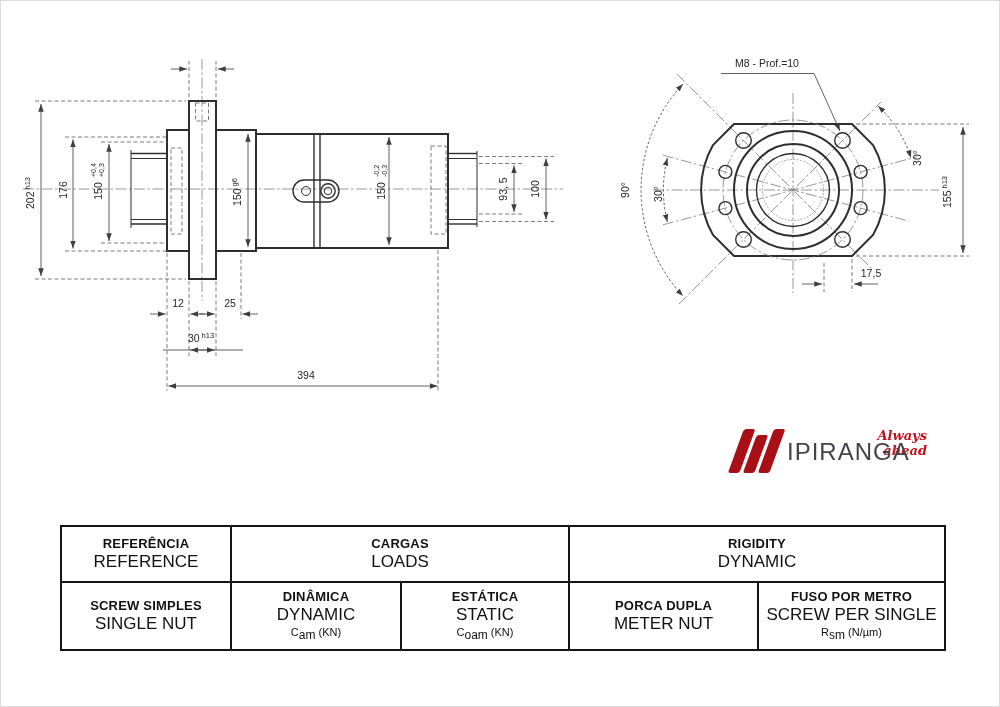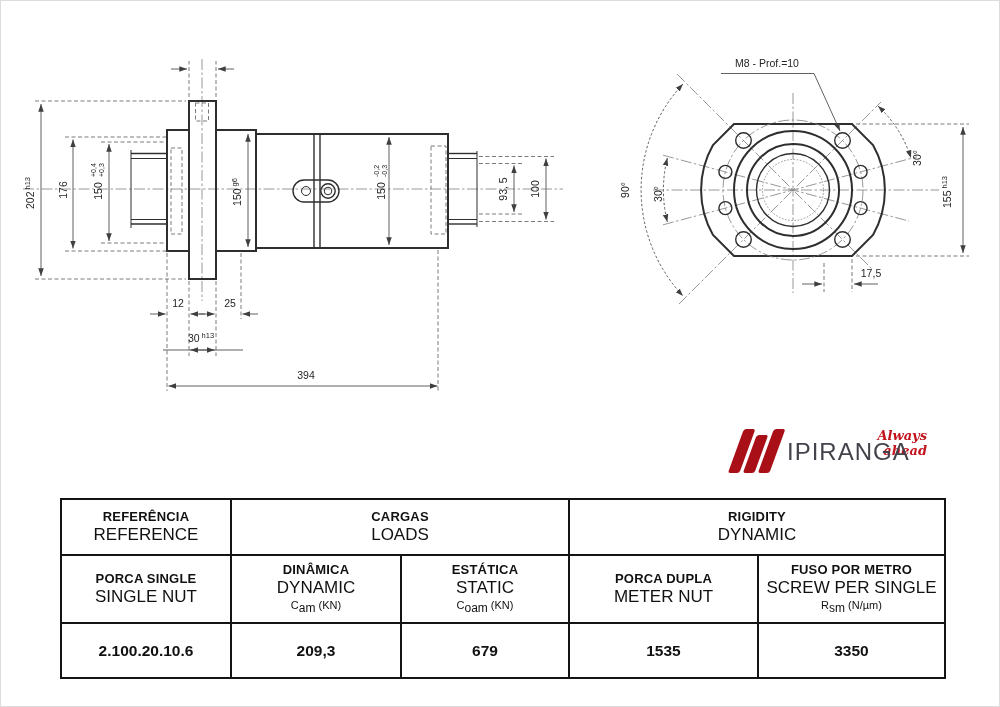--- a/index.html
+++ b/index.html
@@ -20,21 +20,21 @@
   .dtol {font:7px "Liberation Sans",sans-serif;fill:#262626;}
 
   
   #logo{position:absolute;left:726px;top:423px;width:200px;height:55px;}
   #logo .brand{position:absolute;left:60px;top:14px;font-size:24px;font-weight:500;
                color:#43434b;letter-spacing:1px;}
   #logo .tagline{position:absolute;left:116px;top:4px;font-family:"DejaVu Serif",serif;
                font-style:italic;font-weight:bold;font-size:13px;color:#c2121c;text-align:right;}
 
   
-  #spec-table{position:absolute;left:59px;top:497px;border-collapse:collapse;table-layout:fixed;}
+  #spec-table{position:absolute;left:59px;top:524px;border-collapse:collapse;table-layout:fixed;}
   #spec-table td{border:2px solid #141414;text-align:center;vertical-align:middle;
                  padding:2px 4px;color:#111;}
   #spec-table .pt{font-weight:bold;font-size:13px;letter-spacing:.2px;}
   #spec-table .en{font-size:17px;margin-top:1px;}
   #spec-table .formula{font-size:11px;margin-top:1px;}
   #spec-table .formula sub{font-size:12px;}
   #spec-table .val{font-weight:bold;font-size:15.5px;}
 </style>
 </head>
 <body>
@@ -268,21 +268,21 @@
         <div class="pt">CARGAS</div>
         <div class="en">LOADS</div>
       </td>
       <td colspan="2">
         <div class="pt">RIGIDITY</div>
         <div class="en">DYNAMIC</div>
       </td>
     </tr>
     <tr style="height:68px">
       <td>
-        <div class="pt">PORCA SINGLE</div>
+        <div class="pt">SCREW SIMPLES</div>
         <div class="en">SINGLE NUT</div>
       </td>
       <td>
         <div class="pt">DINÂMICA</div>
         <div class="en">DYNAMIC</div>
         <div class="formula"><span>C</span><sub>am</sub><span> (KN)</span></div>
       </td>
       <td>
         <div class="pt">ESTÁTICA</div>
         <div class="en">STATIC</div>
@@ -291,33 +291,16 @@
       <td>
         <div class="pt">PORCA DUPLA</div>
         <div class="en">METER NUT</div>
       </td>
       <td>
         <div class="pt">FUSO POR METRO</div>
         <div class="en">SCREW PER SINGLE</div>
         <div class="formula"><span>R</span><sub>sm</sub><span> (N/µm)</span></div>
       </td>
     </tr>
-    <tr style="height:55px">
-      <td>
-            <div class="val">2.100.20.10.6</div>
-          </td>
-      <td>
-            <div class="val">209,3</div>
-          </td>
-      <td>
-            <div class="val">679</div>
-          </td>
-      <td>
-            <div class="val">1535</div>
-          </td>
-      <td>
-            <div class="val">3350</div>
-          </td>
-    </tr>
   </tbody>
     </table>
 
 </div>
 
 </body></html>

